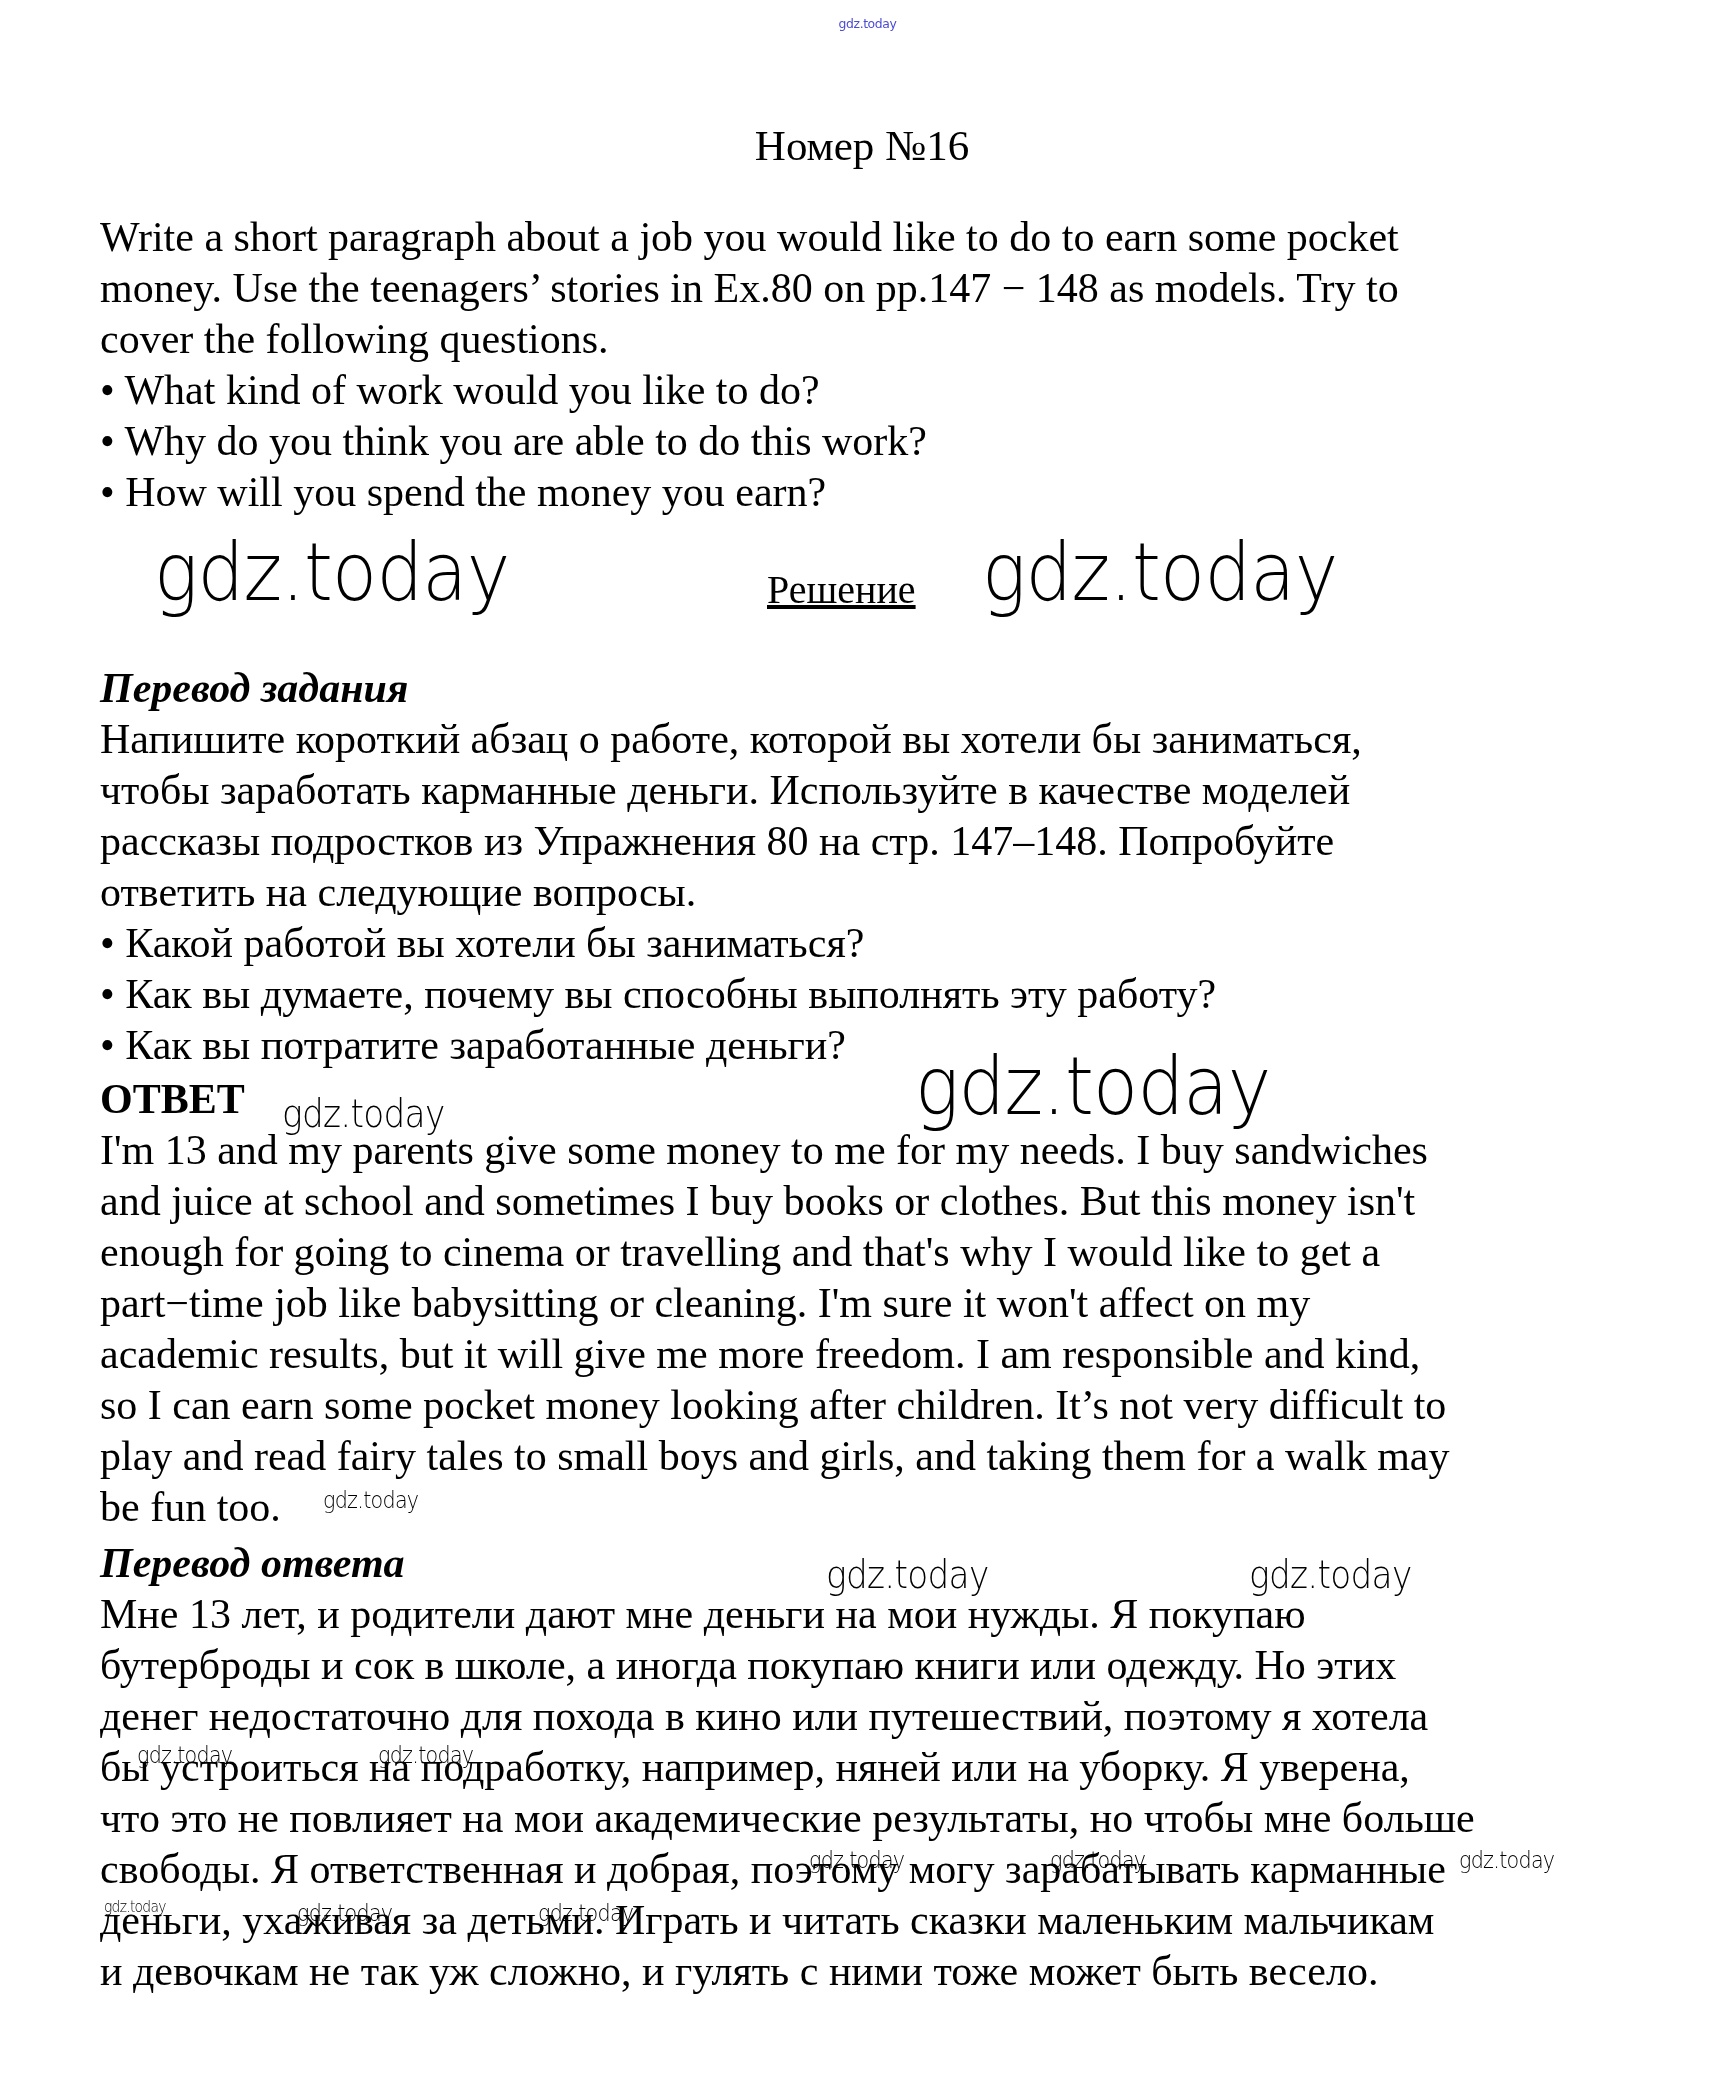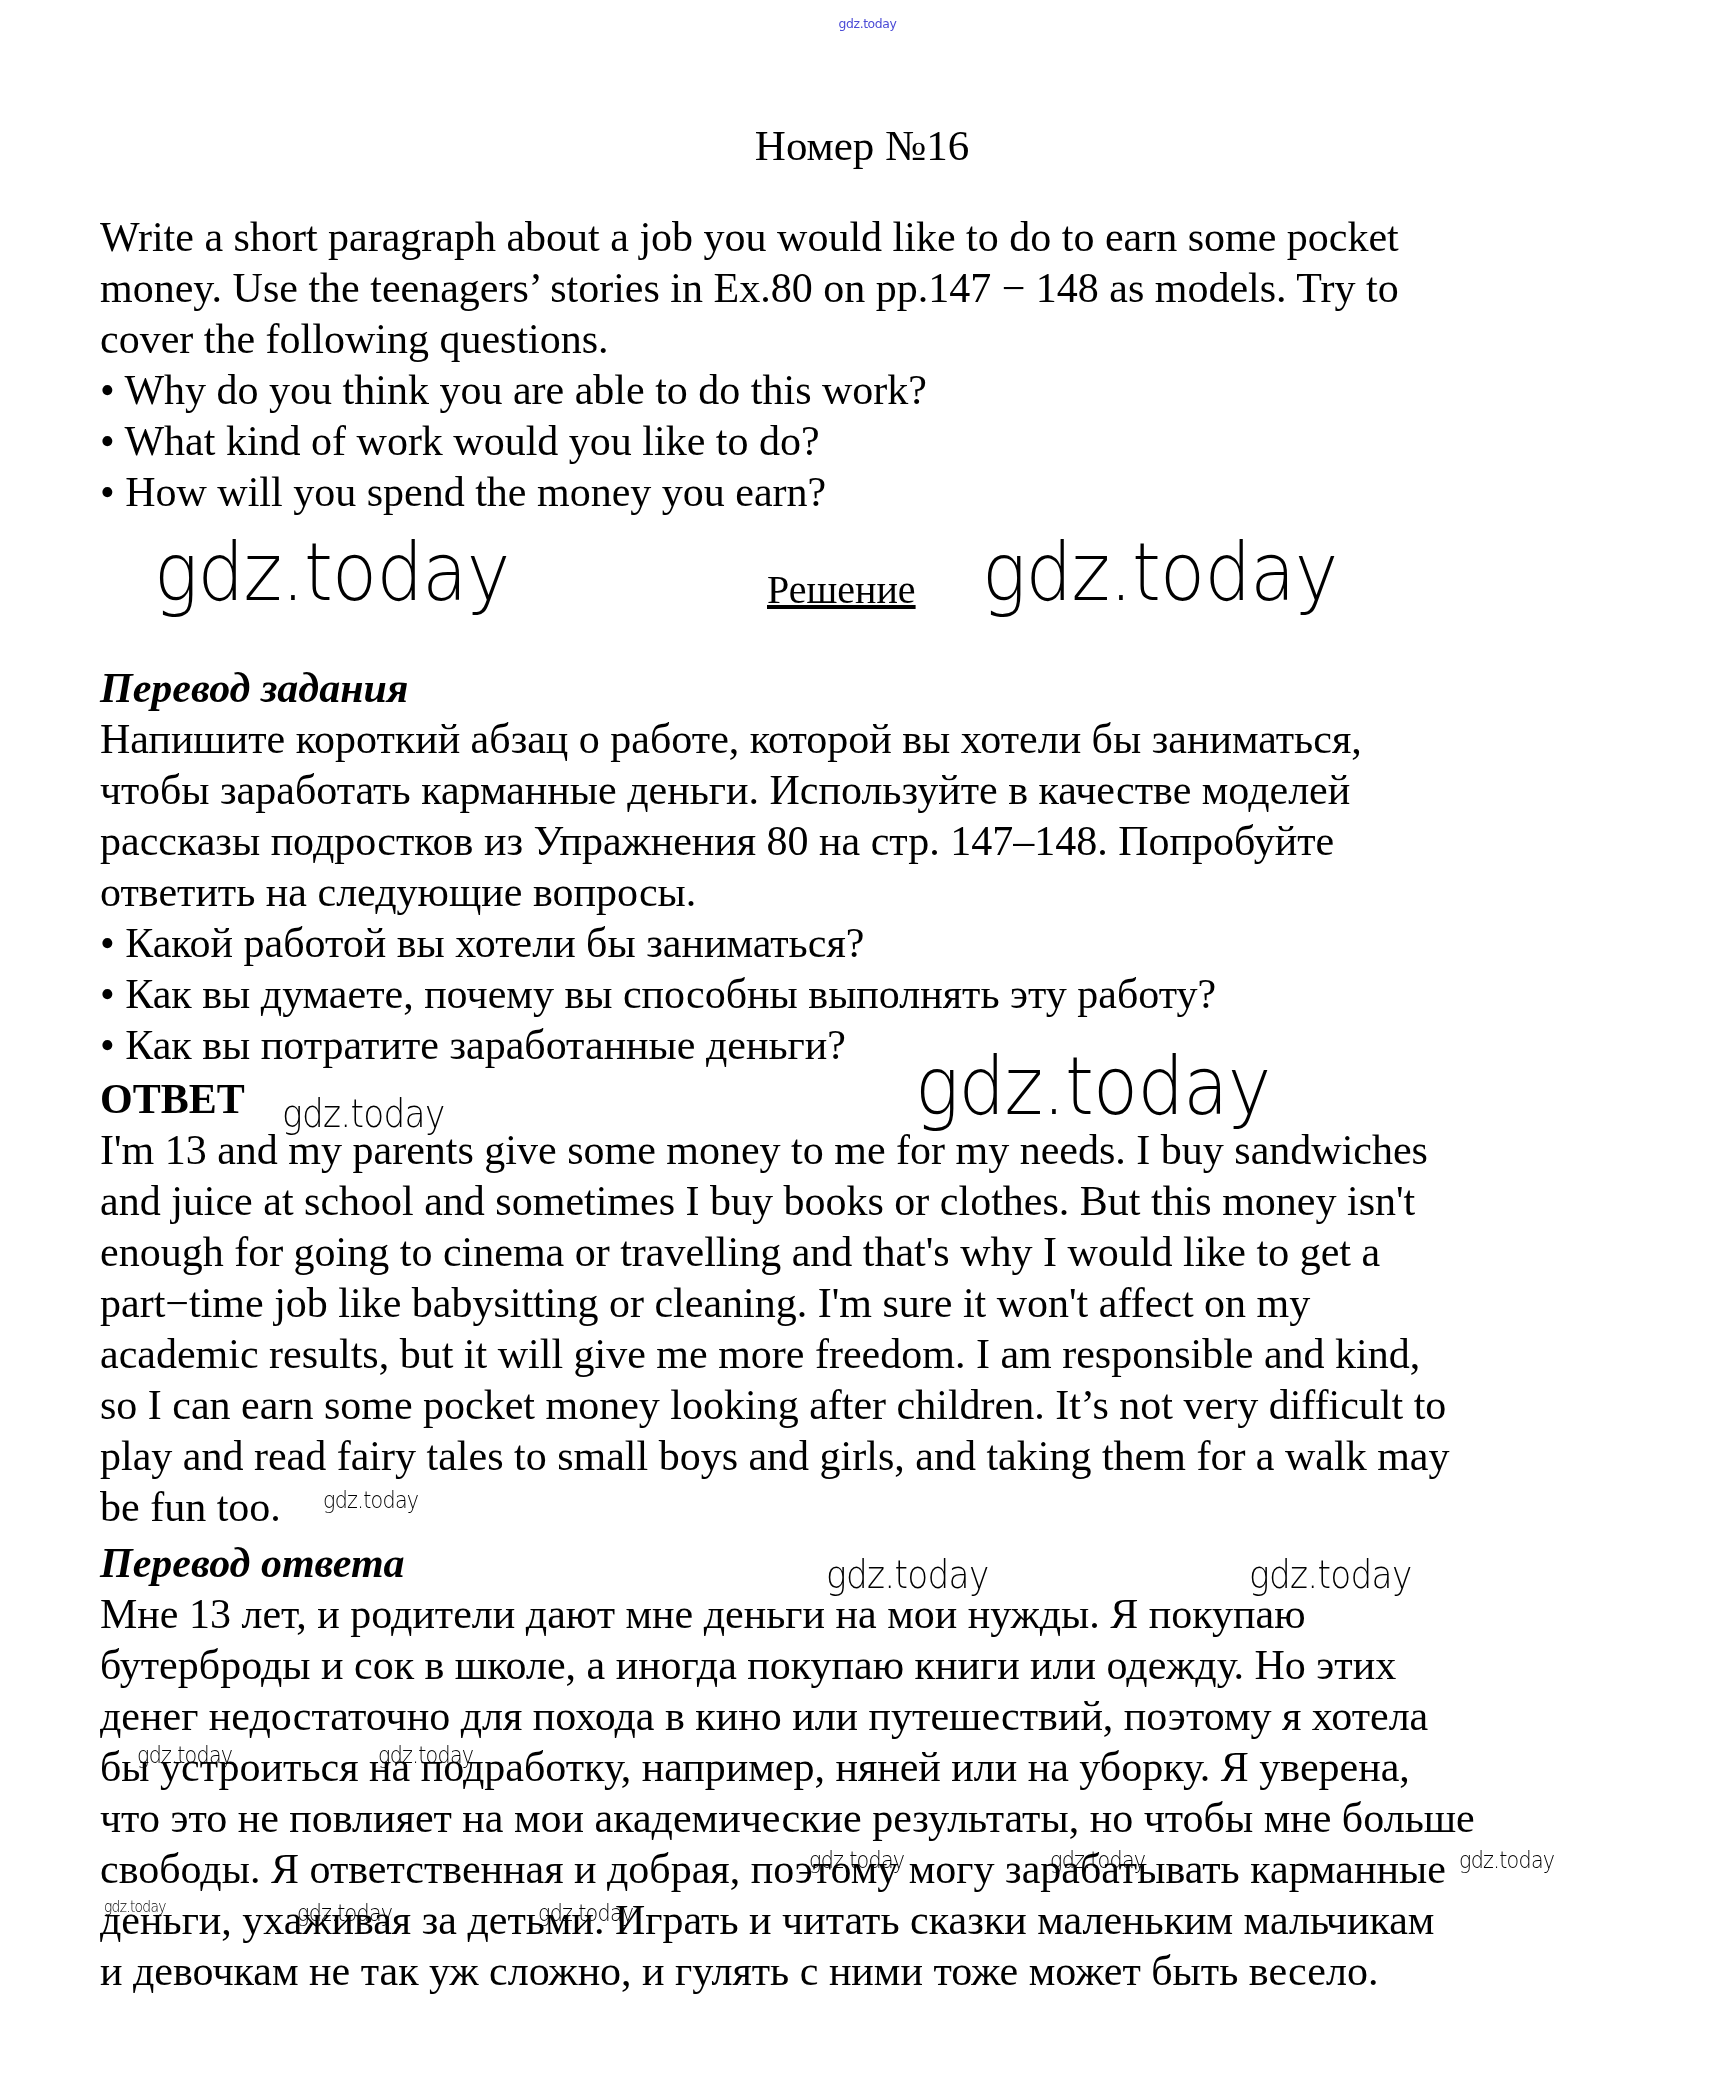--- a/index.html
+++ b/index.html
@@ -86,22 +86,22 @@
 <div class="page">
 
   <div class="top-mark">gdz.today</div>
 
   <div class="title">Номер №16</div>
 
   <div class="block" style="top: 196px;">
     <span class="line">Write a short paragraph about a job you would like to do to earn some pocket</span>
     <span class="line">money. Use the teenagers’ stories in Ex.80 on pp.147 − 148 as models. Try to</span>
     <span class="line">cover the following questions.</span>
+    <span class="line">• What kind of work would you like to do?</span>
     <span class="line">• Why do you think you are able to do this work?</span>
-    <span class="line">• What kind of work would you like to do?</span>
     <span class="line">• How will you spend the money you earn?</span>
   </div>
 
   <div class="wm wm-xl" style="left: 154px; top: 510px;">gdz.today</div>
   <div class="solution-label">Решение</div>
   <div class="wm wm-xl" style="left: 982px; top: 510px;">gdz.today</div>
 
   <div class="block" style="top: 647px;">
     <span class="line heading-italic">Перевод задания</span>
     <span class="line">Напишите короткий абзац о работе, которой вы хотели бы заниматься,</span>

